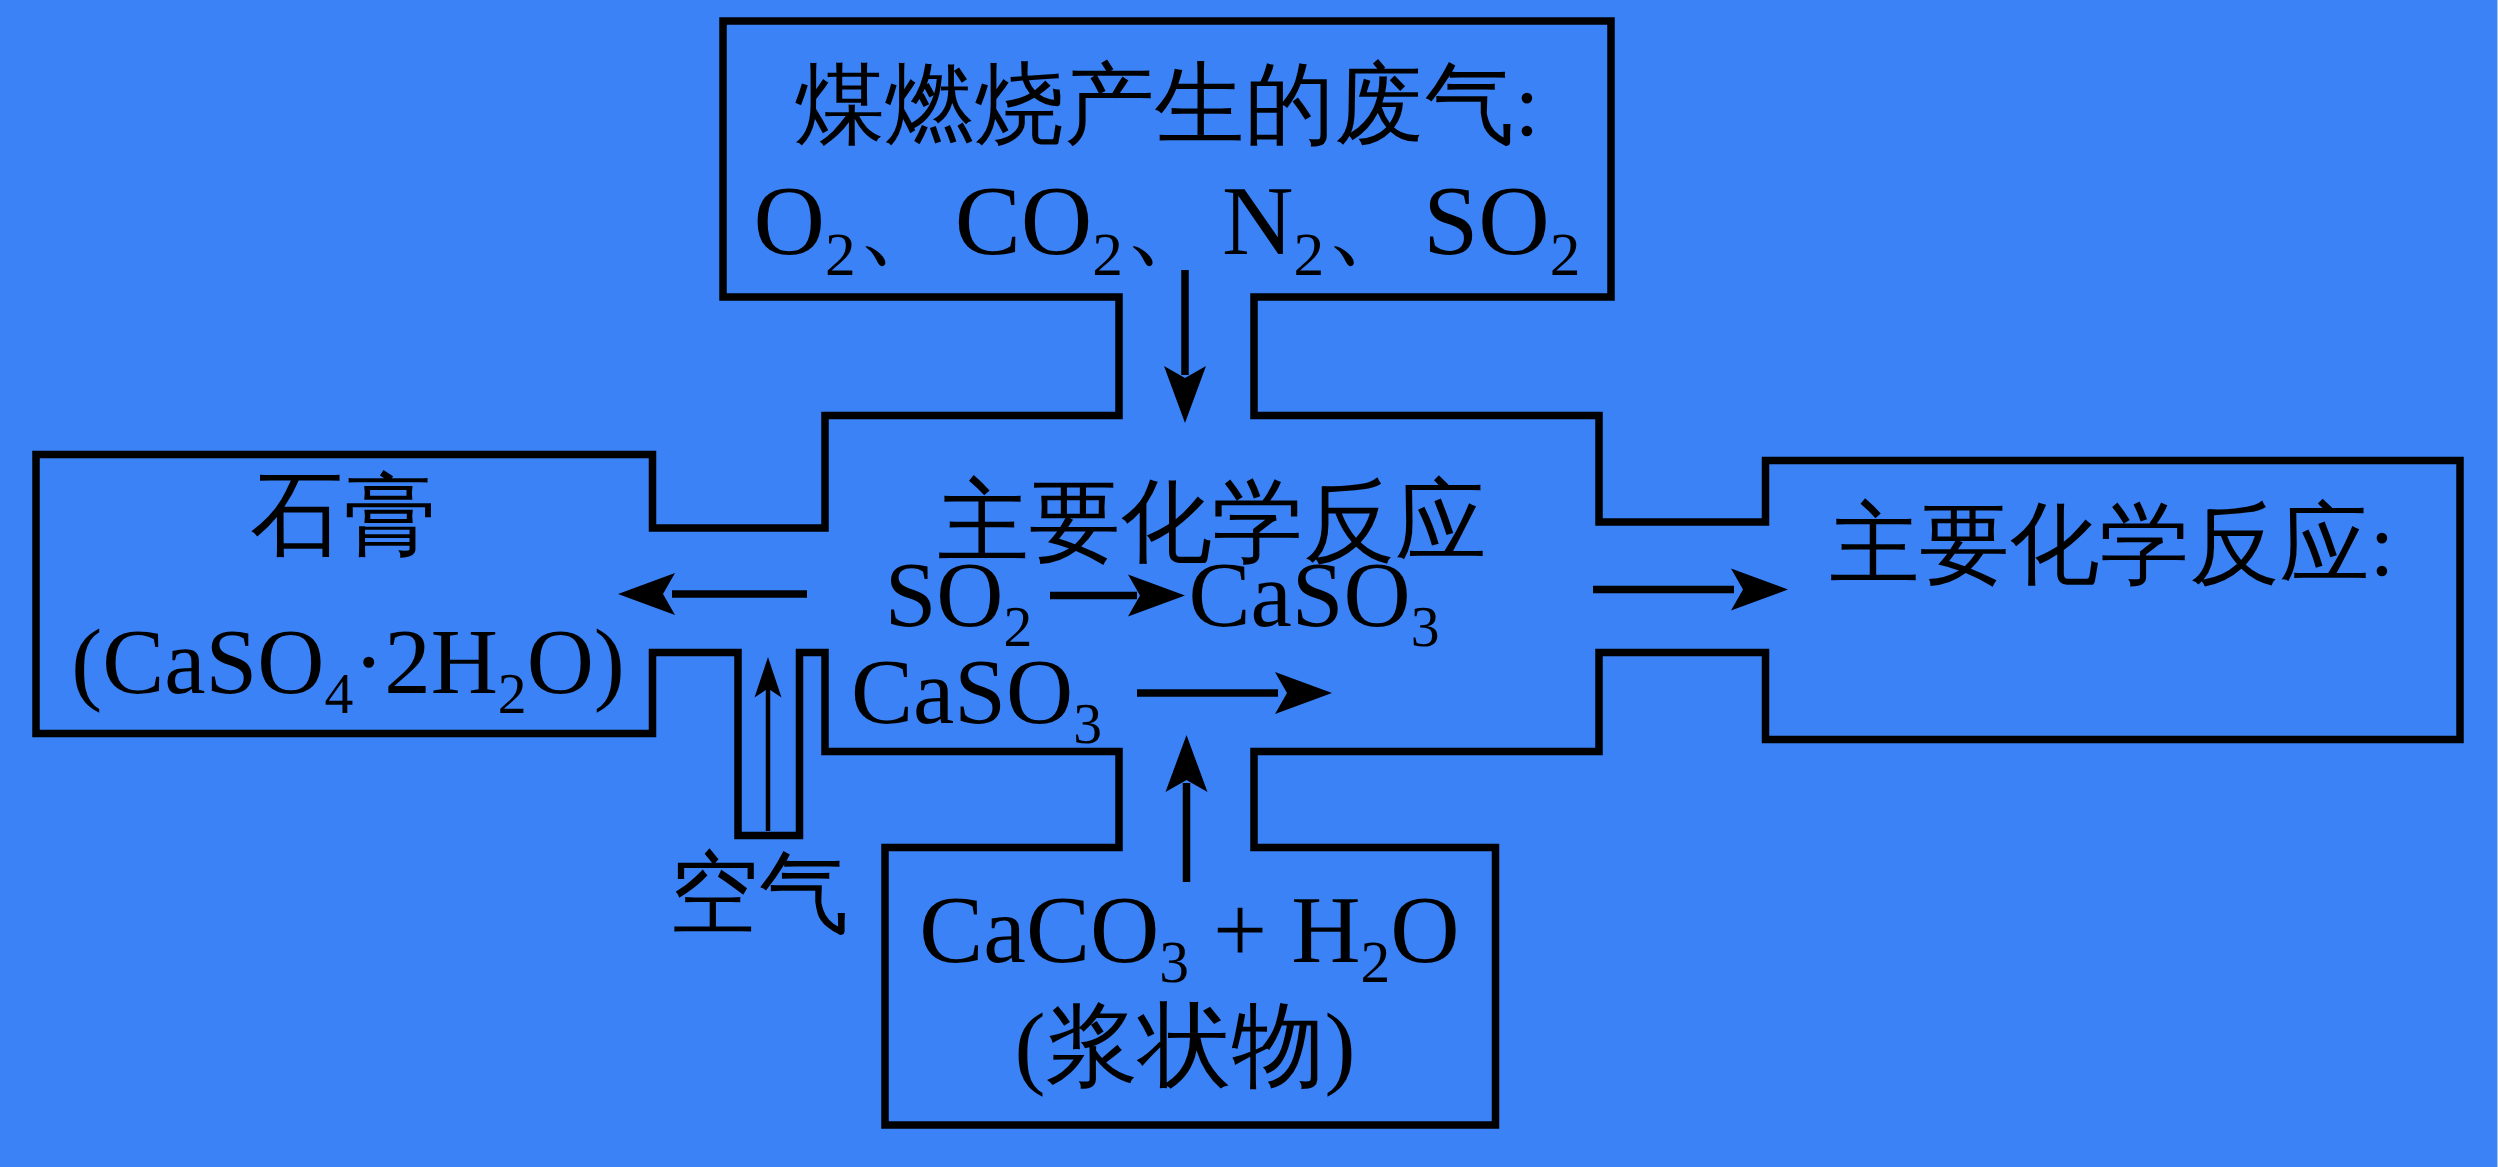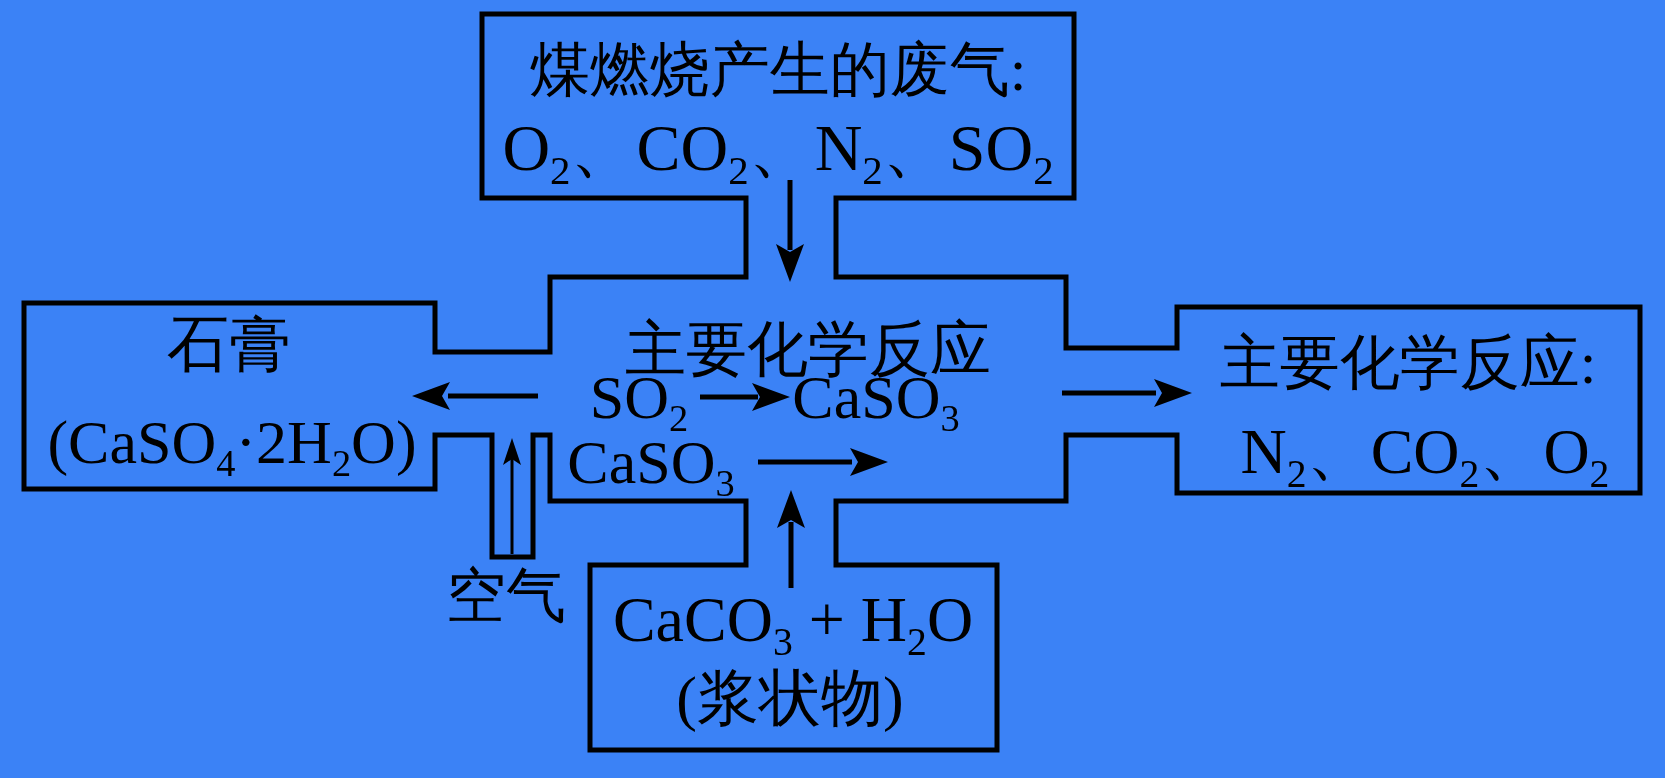--- a/index.html
+++ b/index.html
@@ -77,20 +77,19 @@
 
   <div class="t" style="left:808px;top:320px;font-size:61px;margin-top:29px;">主要化学反应</div>
   <div class="t" style="left:639px;top:397px;font-size:62px;">SO<sub>2</sub></div>
   <div class="t" style="left:876px;top:397px;font-size:62px;">CaSO<sub>3</sub></div>
   <div class="t" style="left:651px;top:462px;font-size:62px;">CaSO<sub>3</sub></div>
 
   <div class="t" style="left:229px;top:344px;font-size:62px;">石膏</div>
   <div class="t" style="left:232px;top:442px;font-size:62px;">(CaSO<sub>4</sub>·2H<sub>2</sub>O)</div>
 
   <div class="t" style="left:1408px;top:363px;font-size:60px;">主要化学反应:</div>
-  <div class="t" style="left:1425px;top:452px;font-size:64px;">N<sub>2</sub>、CO<sub>2</sub>、O<sub>2</sub></div>
 
   <div class="t" style="left:793px;top:620px;font-size:64px;">CaCO<sub>3</sub> + H<sub>2</sub>O</div>
   <div class="t" style="left:506px;top:596px;font-size:60px;">空气</div>
 
   <div class="t" style="left:790px;top:698px;font-size:62px;">(浆状物)</div>
 
 </div>
 
 </body></html>

